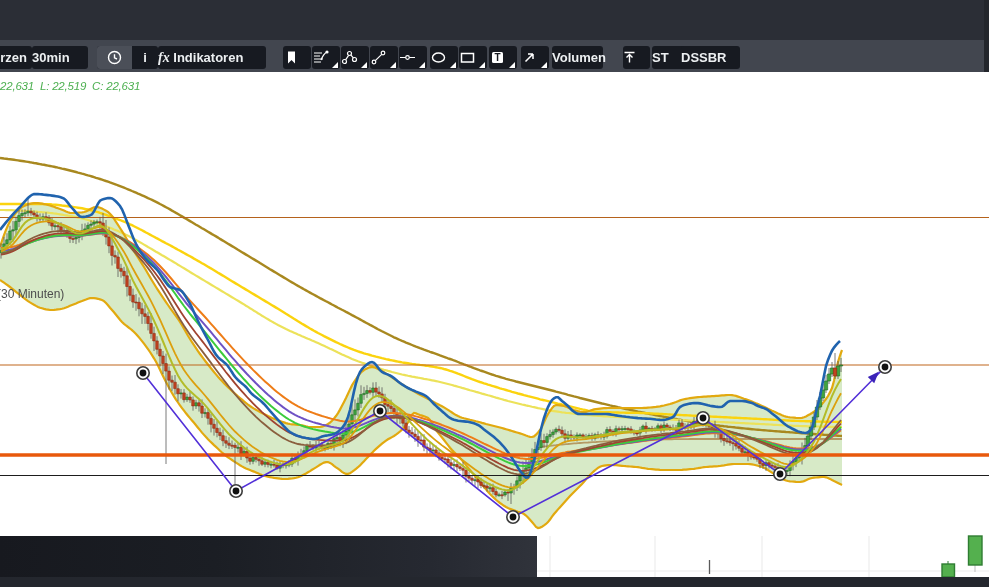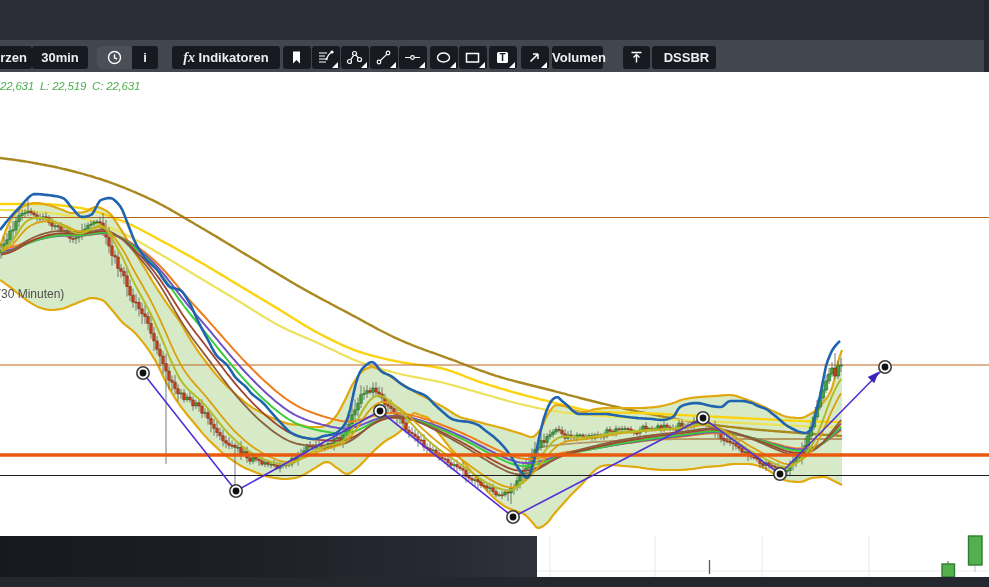--- a/index.html
+++ b/index.html
@@ -1,17 +1,17 @@
 <!DOCTYPE html>
 <html><head><meta charset="utf-8"><style>
 html,body{margin:0;padding:0;width:989px;height:587px;overflow:hidden;background:#fff;
 font-family:"Liberation Sans",sans-serif;}
 .abs{position:absolute;}
 .btn{position:absolute;top:46px;height:23px;background:#171a21;border-radius:3px;color:#eceff1;
-font-weight:bold;font-size:13px;line-height:23px;text-align:center;}
+font-weight:bold;font-size:13px;line-height:23px;}
 .tri{position:absolute;right:1.5px;bottom:1.5px;width:0;height:0;border-left:6px solid transparent;border-bottom:6px solid #fff;}
 </style></head><body>
 <div class="abs" style="left:0;top:0;width:989px;height:40px;background:#2b2e36"></div>
 <div class="abs" style="left:0;top:40px;width:989px;height:32px;background:#42464f"></div>
 <div class="abs" style="left:984px;top:0;width:5px;height:72px;background:#23262c"></div>
 <div class="abs" style="left:0;top:72px;width:989px;height:515px;background:#ffffff"></div>
 <svg width="989" height="515" viewBox="0 72 989 515" style="position:absolute;left:0;top:72px">
 <line x1="550" y1="536" x2="550" y2="577" stroke="#e9e9e9" stroke-width="1"></line>
 <line x1="655" y1="536" x2="655" y2="577" stroke="#e9e9e9" stroke-width="1"></line>
 <line x1="762" y1="536" x2="762" y2="577" stroke="#e9e9e9" stroke-width="1"></line>
@@ -65,21 +65,21 @@
 <div class="abs" style="left:0;top:577px;width:989px;height:10px;background:#24272e"></div>
 <div class="btn" style="left:-40px;width:67px;text-align:right;padding-right:5px;">rzen</div>
 <div class="btn" style="left:32px;width:56px;">30min</div>
 <div class="btn" style="left:97px;width:61px;background:#171a21"></div>
 <div class="abs" style="left:97px;top:46px;width:35px;height:23px;background:#4b4f58;border-radius:3px 0 0 3px"></div>
 <svg class="abs" style="left:107px;top:50px" width="15" height="15" viewBox="0 0 15 15">
     <circle cx="7.5" cy="7.5" r="6" fill="none" stroke="#fff" stroke-width="1.4"></circle>
     <path d="M7.5 4.2V7.8L10 9" stroke="#fff" stroke-width="1.4" fill="none"></path>
   </svg>
 <div class="abs" style="left:132px;top:46px;width:26px;height:23px;color:#eceff1;font-weight:bold;font-size:13px;line-height:23px;text-align:center">i</div>
-<div class="btn" style="left:172px;width:108px;"><i style="font-family:'Liberation Serif',serif;font-size:14px;">fx</i>&nbsp;Indikatoren</div>
+<div class="btn" style="left:158px;width:108px;"><i style="font-family:'Liberation Serif',serif;font-size:14px;">fx</i>&nbsp;Indikatoren</div>
 <div class="btn" style="left:283px;width:27.5px;"><svg width="17" height="17" viewBox="0 0 17 17" style="margin-top:3px">
       <path d="M5 2.5h7v12l-3.5-3.5L5 14.5Z" fill="#fff"></path>
     </svg></div>
 <div class="btn" style="left:312px;width:27.5px;"><svg width="17" height="17" viewBox="0 0 17 17" style="margin-top:3px">
       <path d="M2 4h8M2 7h6M2 10h9M2 13h7" stroke="#fff" stroke-width="1.2"></path>
       <path d="M9 11c2-5 4-7 6-8" stroke="#fff" stroke-width="1.3" fill="none"></path>
       <circle cx="15" cy="3" r="1.6" fill="#fff"></circle>
     </svg><div class="tri"></div></div>
 <div class="btn" style="left:341px;width:27.5px;"><svg width="17" height="17" viewBox="0 0 17 17" style="margin-top:3px">
       <circle cx="3.5" cy="12.5" r="2" fill="none" stroke="#fff" stroke-width="1.2"></circle>
@@ -107,14 +107,14 @@
       <text x="8.5" y="12" font-size="10" font-weight="bold" text-anchor="middle" fill="#171a21" font-family="Liberation Sans">T</text>
     </svg><div class="tri"></div></div>
 <div class="btn" style="left:521px;width:27.5px;"><svg width="17" height="17" viewBox="0 0 17 17" style="margin-top:3px">
       <path d="M4.5 12.5L12 5M12 5h-5M12 5v5" stroke="#fff" stroke-width="1.5" fill="none"></path>
     </svg><div class="tri"></div></div>
 <div class="btn" style="left:552px;width:51px;">Volumen</div>
 <div class="btn" style="left:623px;width:27px;"><svg width="13" height="13" viewBox="0 0 13 13" style="margin-top:5px">
       <path d="M1.5 1.5h10M6.5 3.5v8M3.5 6.5l3-3 3 3" stroke="#fff" stroke-width="1.4" fill="none"></path>
     </svg></div>
 <div class="btn" style="left:652px;width:51px;">ST</div>
-<div class="btn" style="left:657px;width:59px;">DSSBR</div>
+<div class="btn" style="left:681px;width:59px;">DSSBR</div>
 <div class="abs" style="left:0;top:80px;color:#4caf50;font-size:11.5px;letter-spacing:-0.2px;font-style:italic;">22,631&nbsp; L: 22,519&nbsp; C: 22,631</div>
 <div class="abs" style="left:-3px;top:287px;color:#4d4d4d;font-size:12px;">(30 Minuten)</div>
 </body></html>

